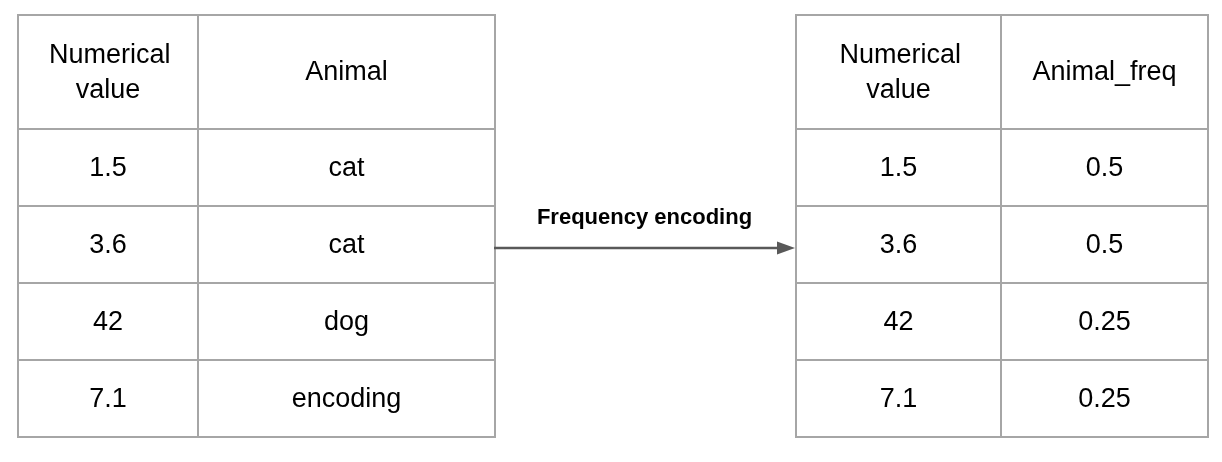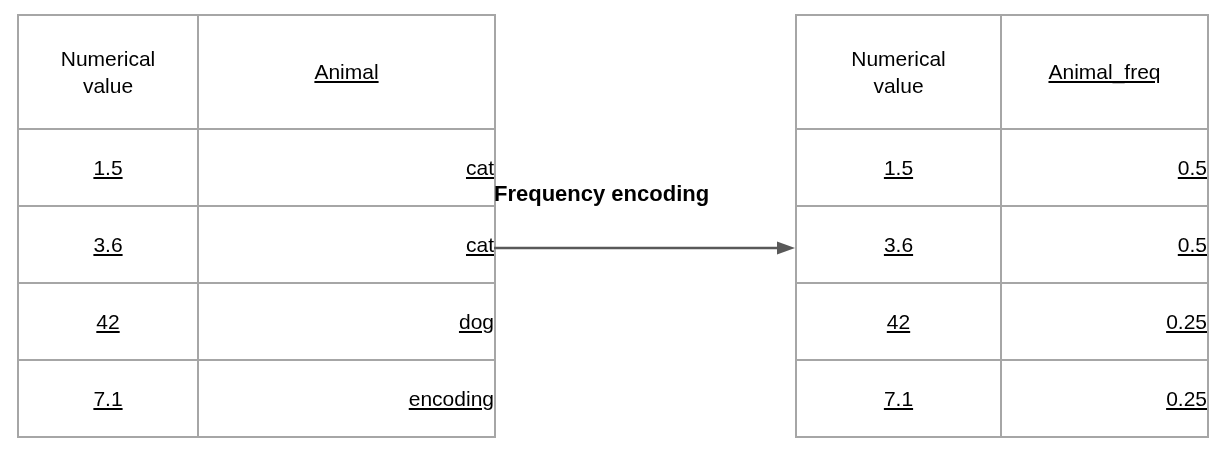--- a/index.html
+++ b/index.html
@@ -9,46 +9,46 @@
     height: 462px;
     background: #ffffff;
     font-family: "Liberation Sans", sans-serif;
     color: #000000;
     overflow: hidden;
   }
   table.tbl {
     position: absolute;
     border-collapse: collapse;
     table-layout: fixed;
-    font-size: 21px;
+    font-size: 27px;
     line-height: 1.3;
-    text-decoration: underline;
   }
   table.tbl th, table.tbl td {
     border: 2px solid #a6a6a6;
     font-weight: 400;
     vertical-align: middle;
     padding: 0;
     overflow: hidden;
   }
   .tbl-left  { left: 17px;  top: 14px; width: 477px; }
   .tbl-right { left: 795px; top: 14px; width: 412px; }
   .lc1 { width: 180px; } .lc2 { width: 297px; }
   .rc1 { width: 205px; } .rc2 { width: 207px; }
   tr.hrow { height: 114px; }
   tr.drow { height: 77px; }
   th { text-align: center; }
   th .wrapnarrow { display: inline-block; max-width: 118px; }
   td.num { text-align: center; }
-  td.txt { text-align: right; padding-left: 18px; }
+  td.txt { text-align: center; padding-left: 18px; }
   .arrow-label {
     position: absolute;
     left: 494px;
-    top: 181px;
+    top: 204px;
     width: 301px;
+    text-align: center;
     font-size: 22px;
     font-weight: 700;
     white-space: nowrap;
   }
   .arrow-svg {
     position: absolute;
     left: 494px;
     top: 240px;
     width: 301px;
     height: 16px;

